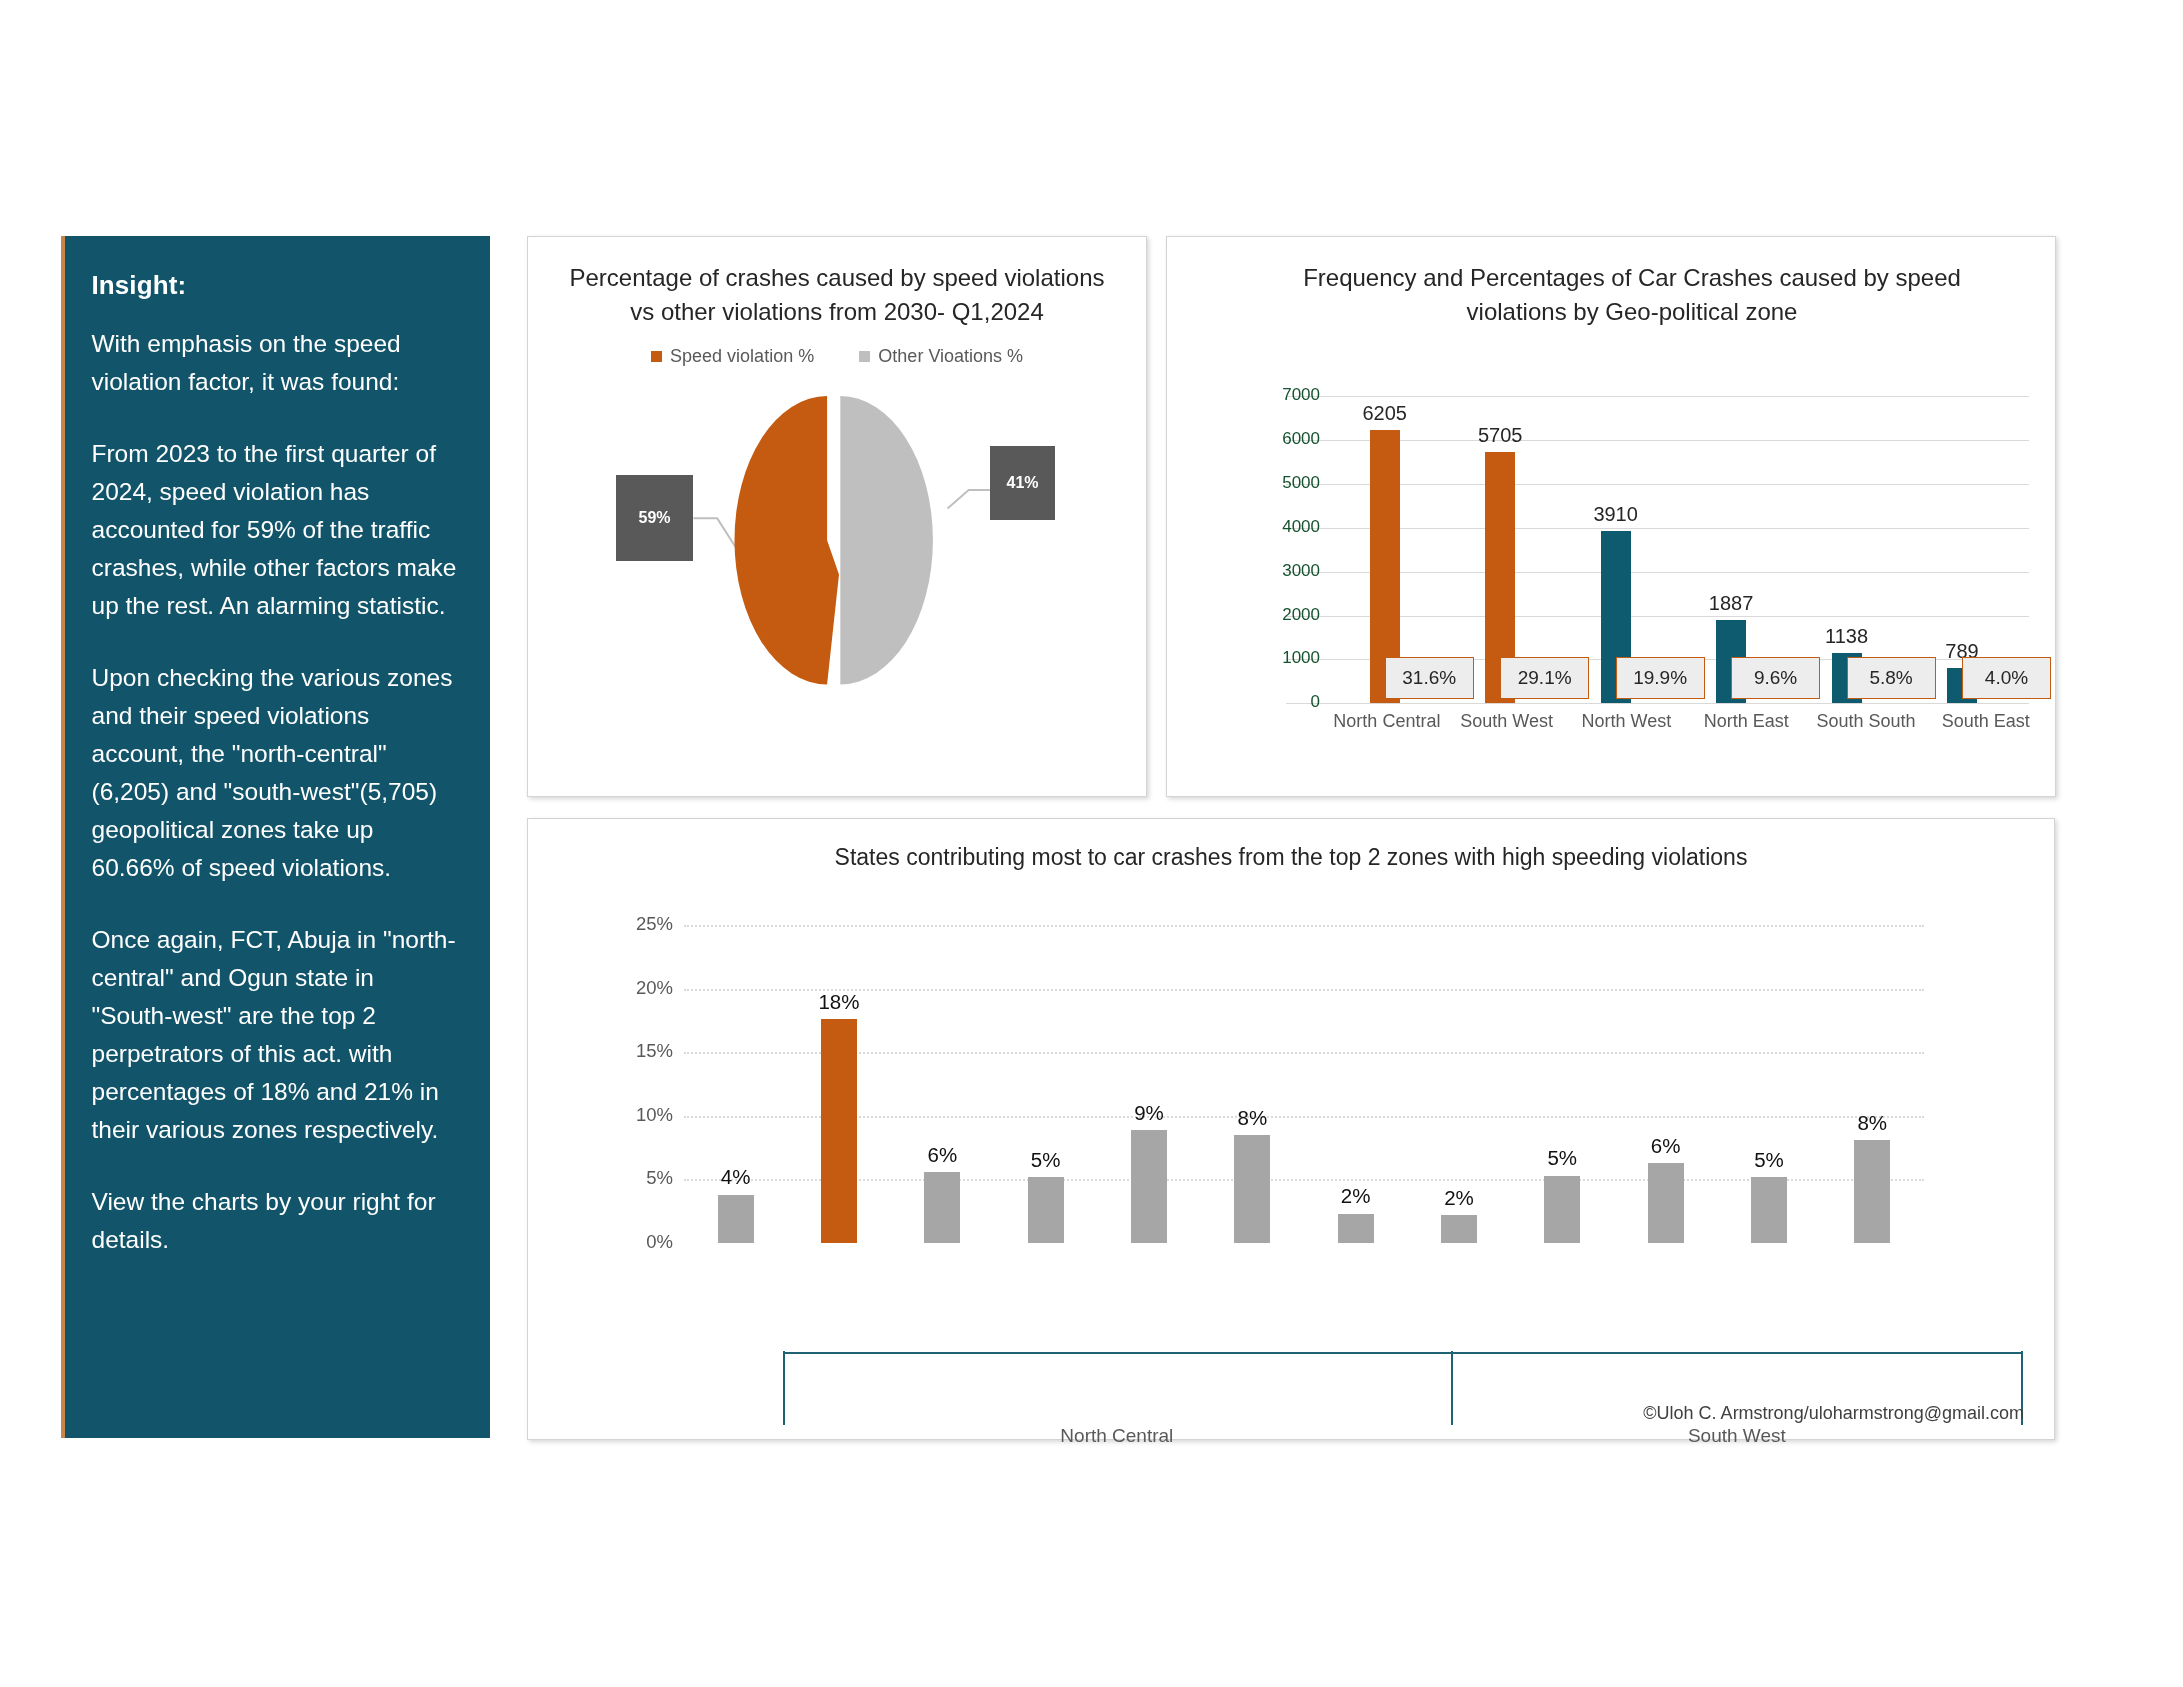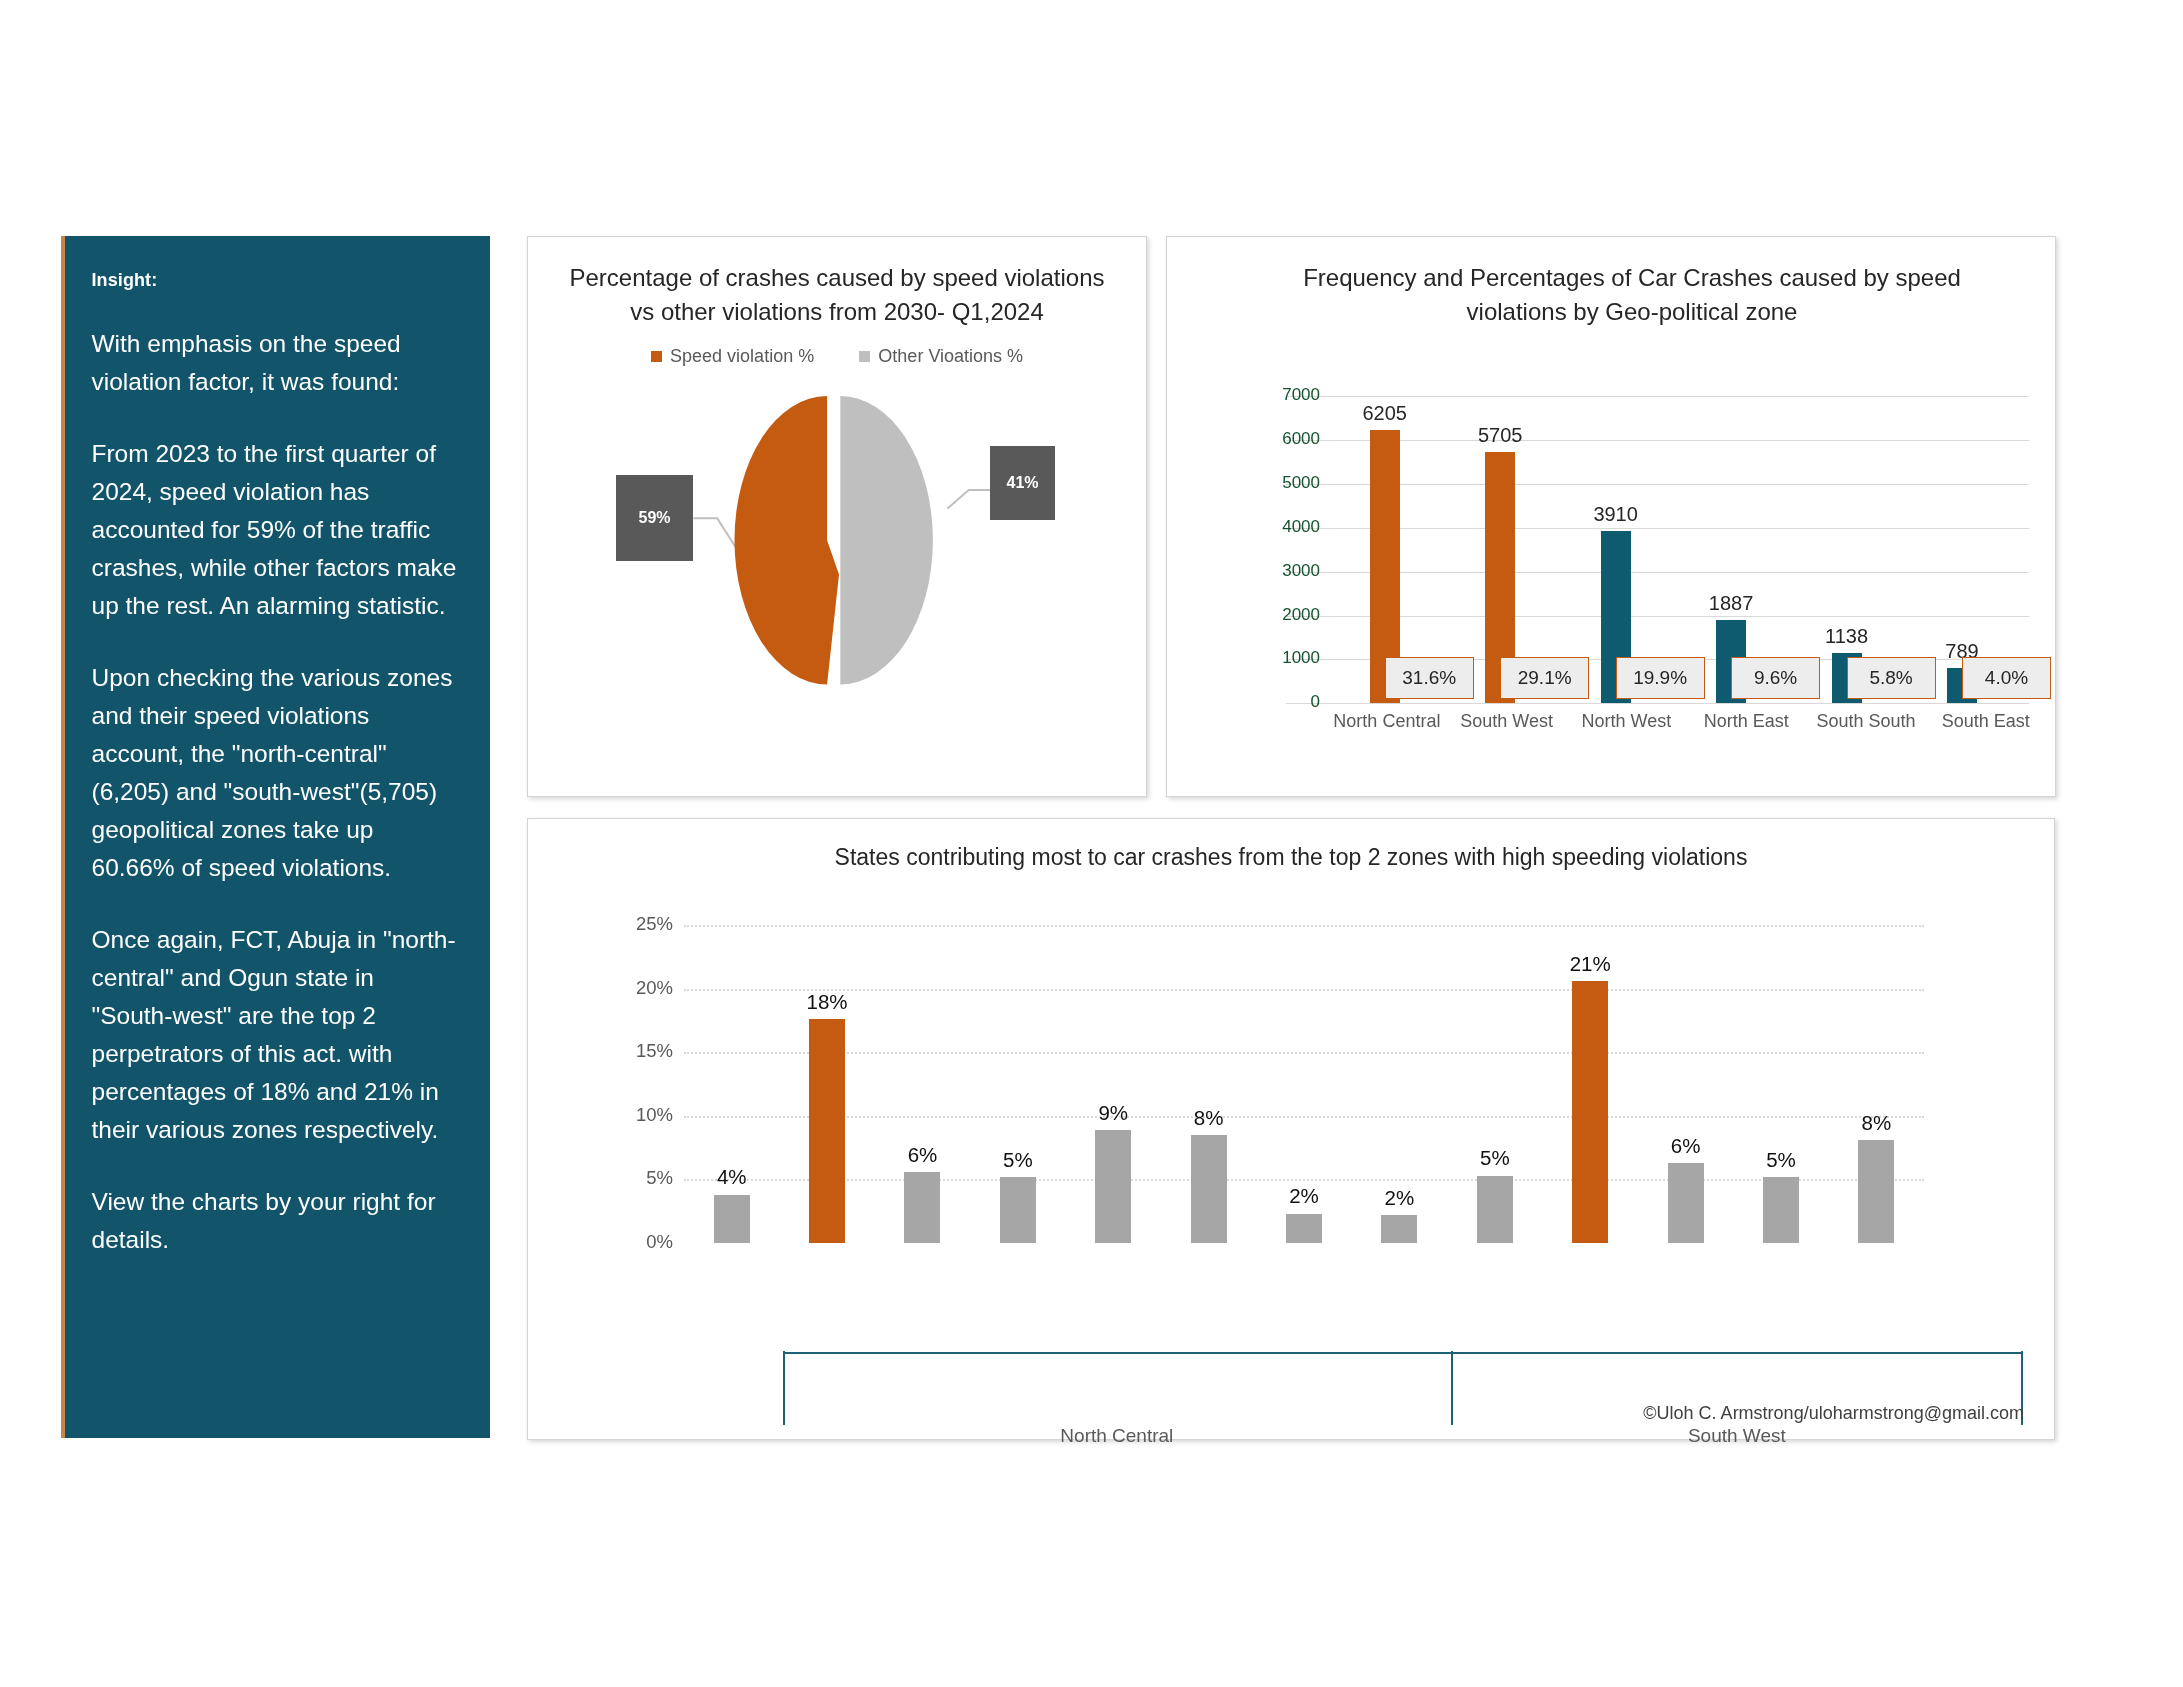--- a/index.html
+++ b/index.html
@@ -13,22 +13,22 @@
 
   
   #insight-panel{
     position:absolute;left:61px;top:236px;width:429px;height:1202px;
     background:#12556A;
     border-left:4.6px solid #C8854A;
     box-sizing:border-box;
     padding:34px 30px 0 26.5px;
   }
   #insight-panel .ins-title{
-    color:#ffffff;font-size:18px;font-weight:bold;letter-spacing:0.1px;
-    margin:0 0 34px 0;
+    color:#ffffff;font-size:26px;font-weight:bold;letter-spacing:0.1px;
+    margin:0 0 24px 0;
   }
   #insight-panel p{
     color:#ffffff;font-size:24.5px;line-height:38px;margin:0 0 34px 0;
     font-weight:400;
   }
 
   
   .panel{
     position:absolute;background:#ffffff;
     border:1.3px solid #D4D4D4;
@@ -295,24 +295,20 @@
         </div>
         <div class="st-col">
           <div class="st-bar" style="height: 28px; background: rgb(166, 166, 166);"></div>
           <div class="st-val" style="bottom: 33px;">2%</div>
         </div>
         <div class="st-col">
           <div class="st-bar" style="height: 67px; background: rgb(166, 166, 166);"></div>
           <div class="st-val" style="bottom: 73px;">5%</div>
         </div>
         <div class="st-col">
-          <div class="st-bar" style="height: 262px; background: rgb(197, 90, 17);"></div>
-          <div class="st-val" style="bottom: 267px;">21%</div>
-        </div>
-        <div class="st-col">
           <div class="st-bar" style="height: 80px; background: rgb(166, 166, 166);"></div>
           <div class="st-val" style="bottom: 85px;">6%</div>
         </div>
         <div class="st-col">
           <div class="st-bar" style="height: 66px; background: rgb(166, 166, 166);"></div>
           <div class="st-val" style="bottom: 71px;">5%</div>
         </div>
         <div class="st-col">
           <div class="st-bar" style="height: 103px; background: rgb(166, 166, 166);"></div>
           <div class="st-val" style="bottom: 108px;">8%</div>

